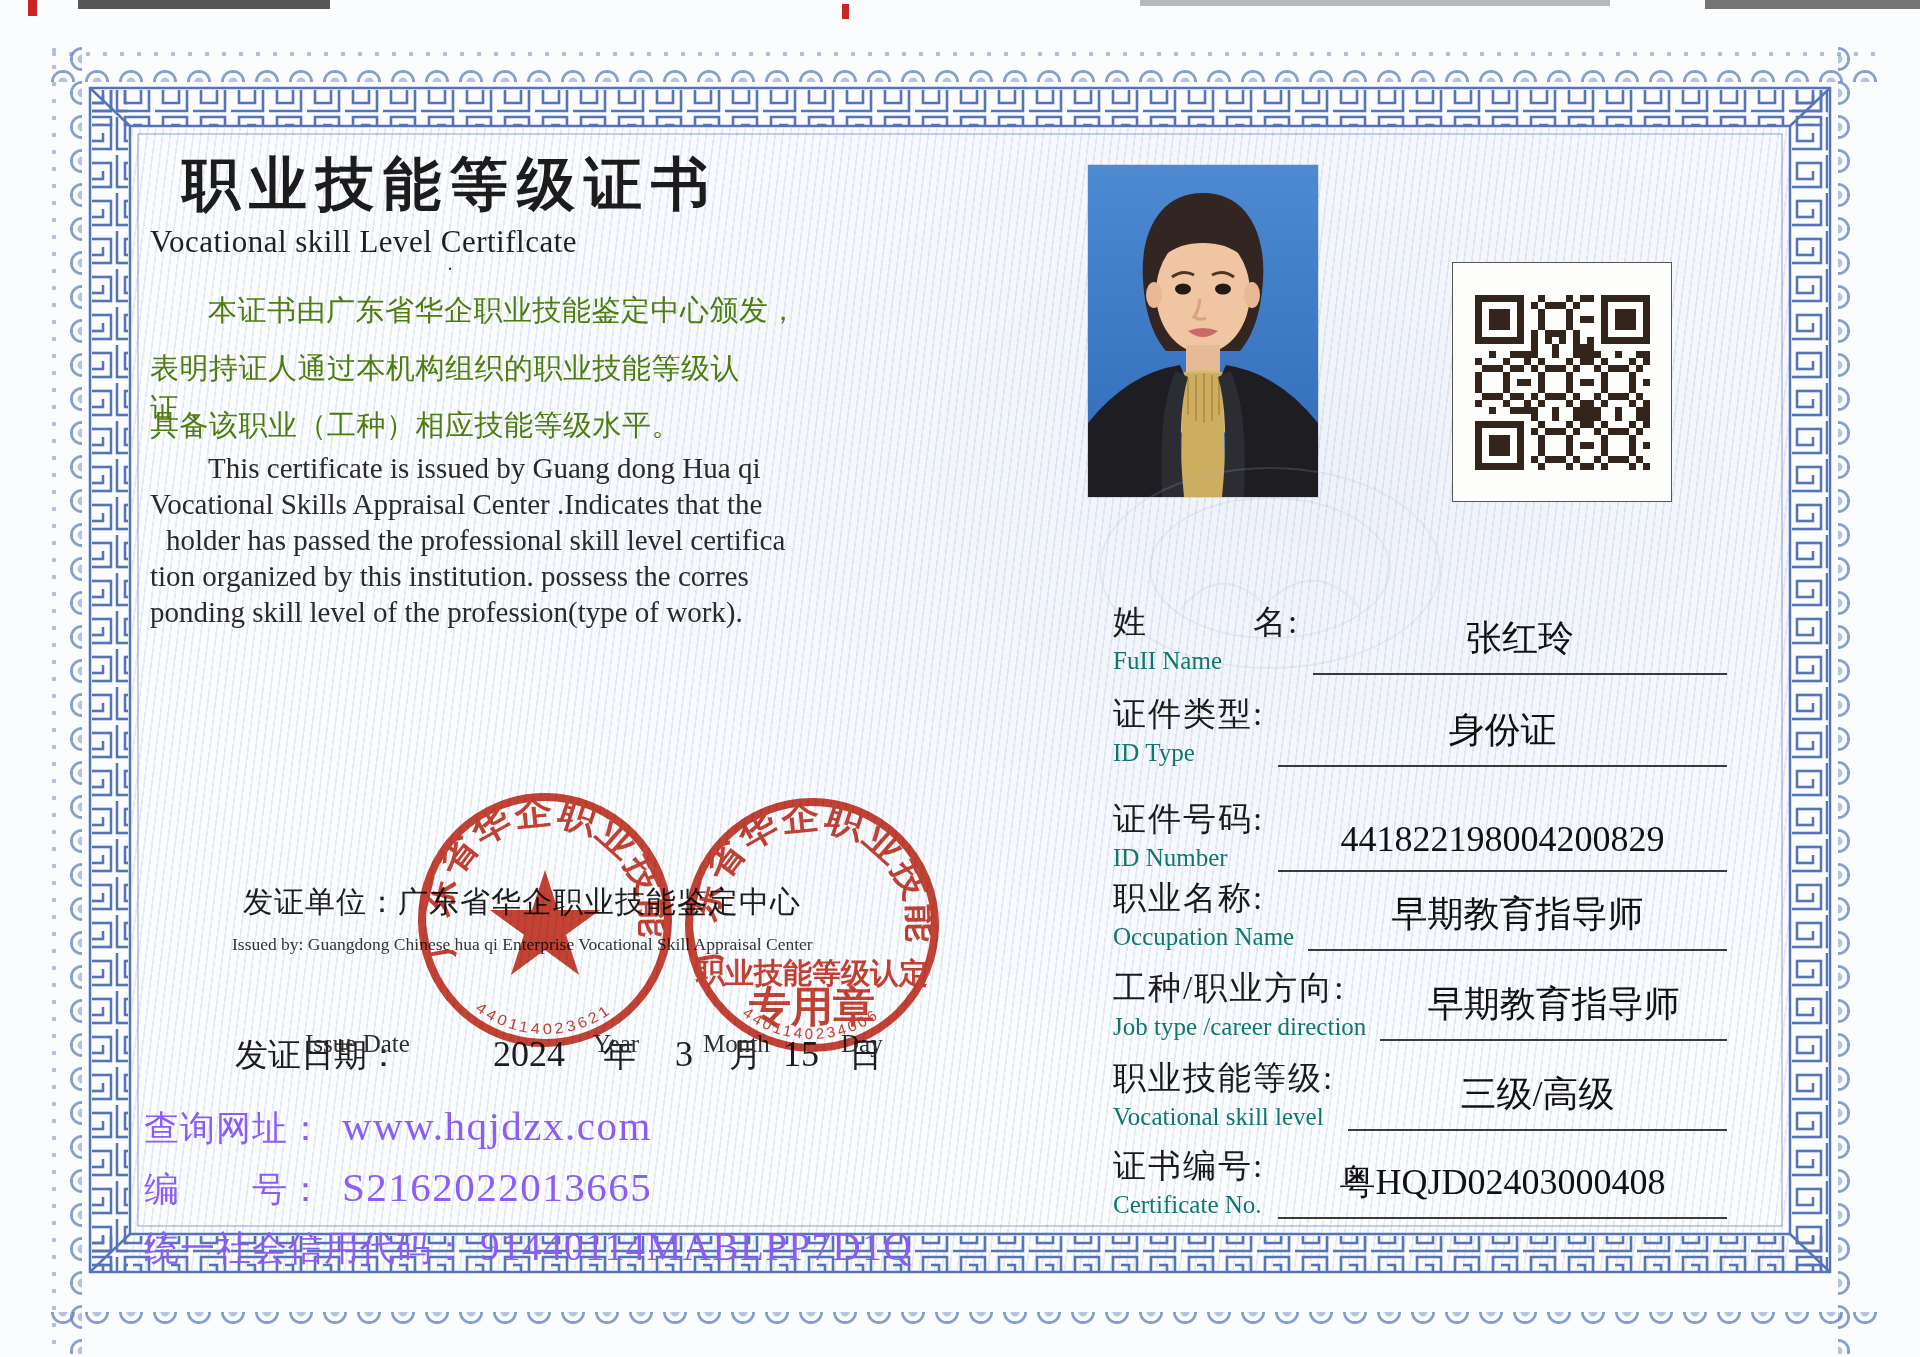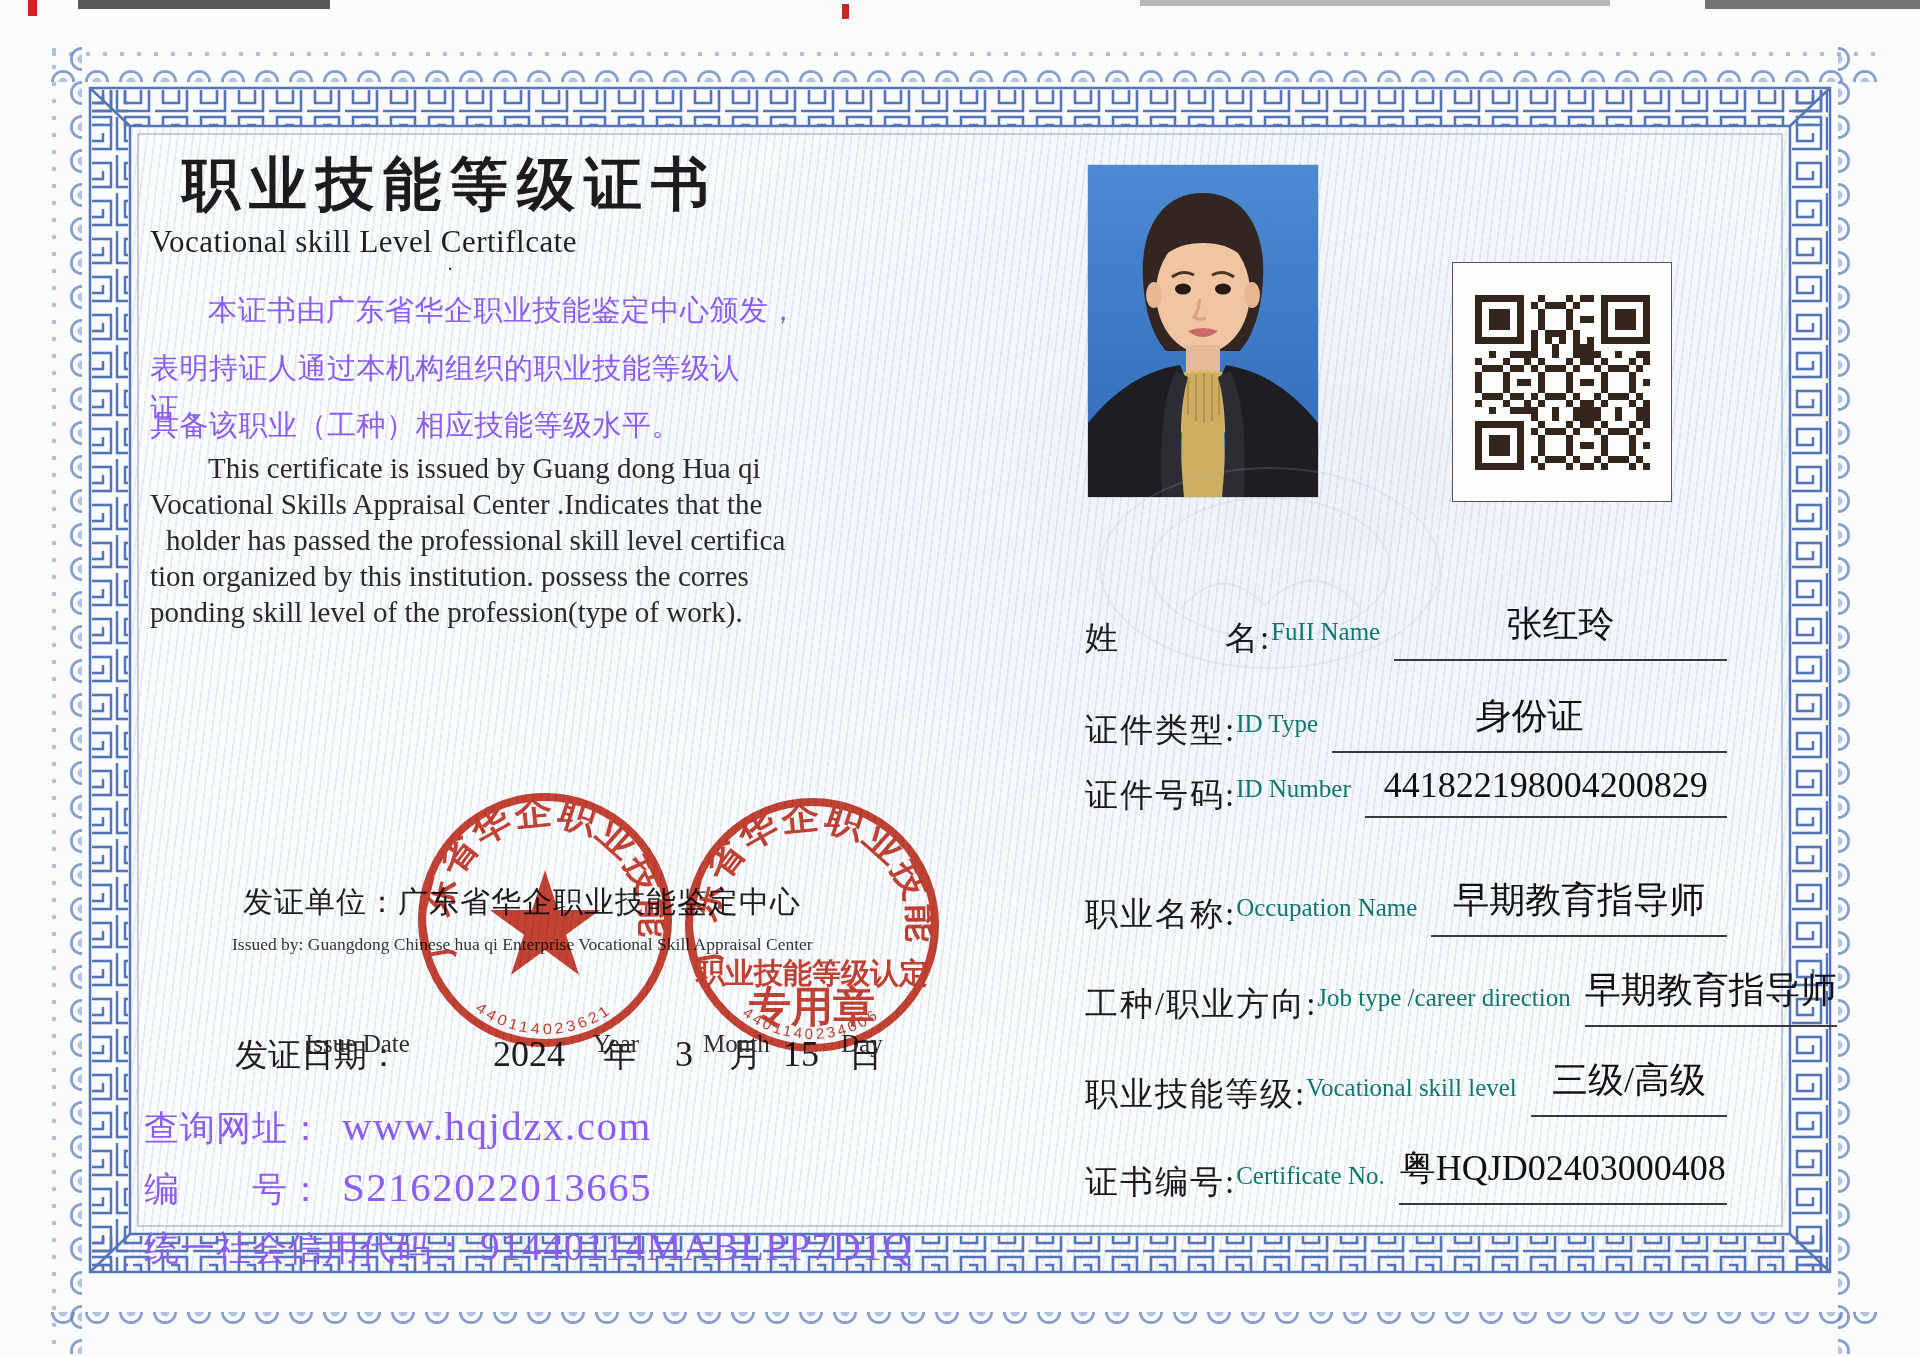--- a/index.html
+++ b/index.html
@@ -45,21 +45,21 @@
     background:
       radial-gradient(ellipse at 72% 30%, rgba(124,152,205,.10), rgba(124,152,205,0) 55%),
       repeating-linear-gradient(97deg, rgba(101,131,191,.15) 0 1.6px, rgba(255,255,255,0) 1.6px 7.6px);}
   
   .abs{position:absolute;}
   .title-zh{left:150px;top:146px;width:600px;text-align:center;
     font-size:58px;font-weight:700;letter-spacing:9px;color:#1c1c1c;}
   .title-en{left:150px;top:224px;width:600px;text-align:left;
     font-size:31px;color:#1f1f1f;letter-spacing:.5px;}
   .title-dot{left:150px;top:258px;width:600px;text-align:center;font-size:20px;color:#333;}
-  .zh-par{font-size:29px;letter-spacing:.5px;color:#8b5cf6;left:150px;width:640px;}
+  .zh-par{font-size:29px;letter-spacing:.5px;color:#4d7c0f;left:150px;width:640px;}
   .zp1{top:291px;padding-left:58px;}
   .zp2{top:349px;}
   .zp3{top:406px;}
   .en-par{font-size:29px;color:#2a2a2a;left:150px;width:640px;}
   .ep1{top:452px;padding-left:58px;}
   .ep2{top:488px;}
   .ep3{top:524px;margin-left:16px;}
   .ep4{top:560px;}
   .ep5{top:596px;}
   .issuer-zh{left:243px;top:882px;font-size:30px;letter-spacing:1px;color:#1d1d1d;}
@@ -81,26 +81,26 @@
   .ds-day{left:606px;}
   .bl-row{position:absolute;left:144px;white-space:nowrap;color:#8b5cf6;text-align:center;}
   .bl-row .lab{font-size:35px;letter-spacing:1px;}
   .bl-row .val{font-size:41px;letter-spacing:1.5px;margin-left:18px;}
   .bl-web{top:1102px;}
   .bl-serial{top:1163px;}
   .bl-credit{top:1224px;}
   .bl-credit .val{font-size:39px;margin-left:12px;}
   
   .field{position:absolute;left:1085px;width:642px;display:flex;align-items:flex-end;}
-  .field .lbl{display:flex;flex-direction:row;flex:0 0 auto;}
+  .field .lbl{display:flex;flex-direction:column;flex:0 0 auto;margin-left:28px;}
   .lbl-zh{font-size:33px;letter-spacing:2px;color:#1b1b1b;white-space:nowrap;}
   .lbl-en{font-size:25px;color:#0f766e;text-align:left;white-space:nowrap;margin-top:2px;}
   .field .val{flex:1 1 auto;margin-left:14px;border-bottom:2px solid #3a3a3a;
     text-align:center;font-size:36px;color:#111;padding-bottom:10px;white-space:nowrap;}
-  .f1{top:600px;} .f2{top:692px;} .f3{top:764px;} .f4{top:876px;}
+  .f1{top:600px;} .f2{top:692px;} .f3{top:797px;} .f4{top:876px;}
   .f5{top:966px;} .f6{top:1056px;} .f7{top:1144px;}
   
   .photo{position:absolute;left:1088px;top:165px;width:230px;height:332px;box-shadow:0 0 0 1px rgba(120,140,170,.25);}
   .qrbox{position:absolute;left:1452px;top:262px;width:218px;height:238px;background:#fdfdfb;
     border:1px solid #555;display:flex;align-items:center;justify-content:center;}
   .watermark{position:absolute;left:1060px;top:440px;opacity:.55;}
   .stamp{position:absolute;mix-blend-mode:multiply;opacity:.93;}
   .stamp.s1{left:413px;top:788px;}
   .stamp.s2{left:680px;top:793px;}
 </style>

